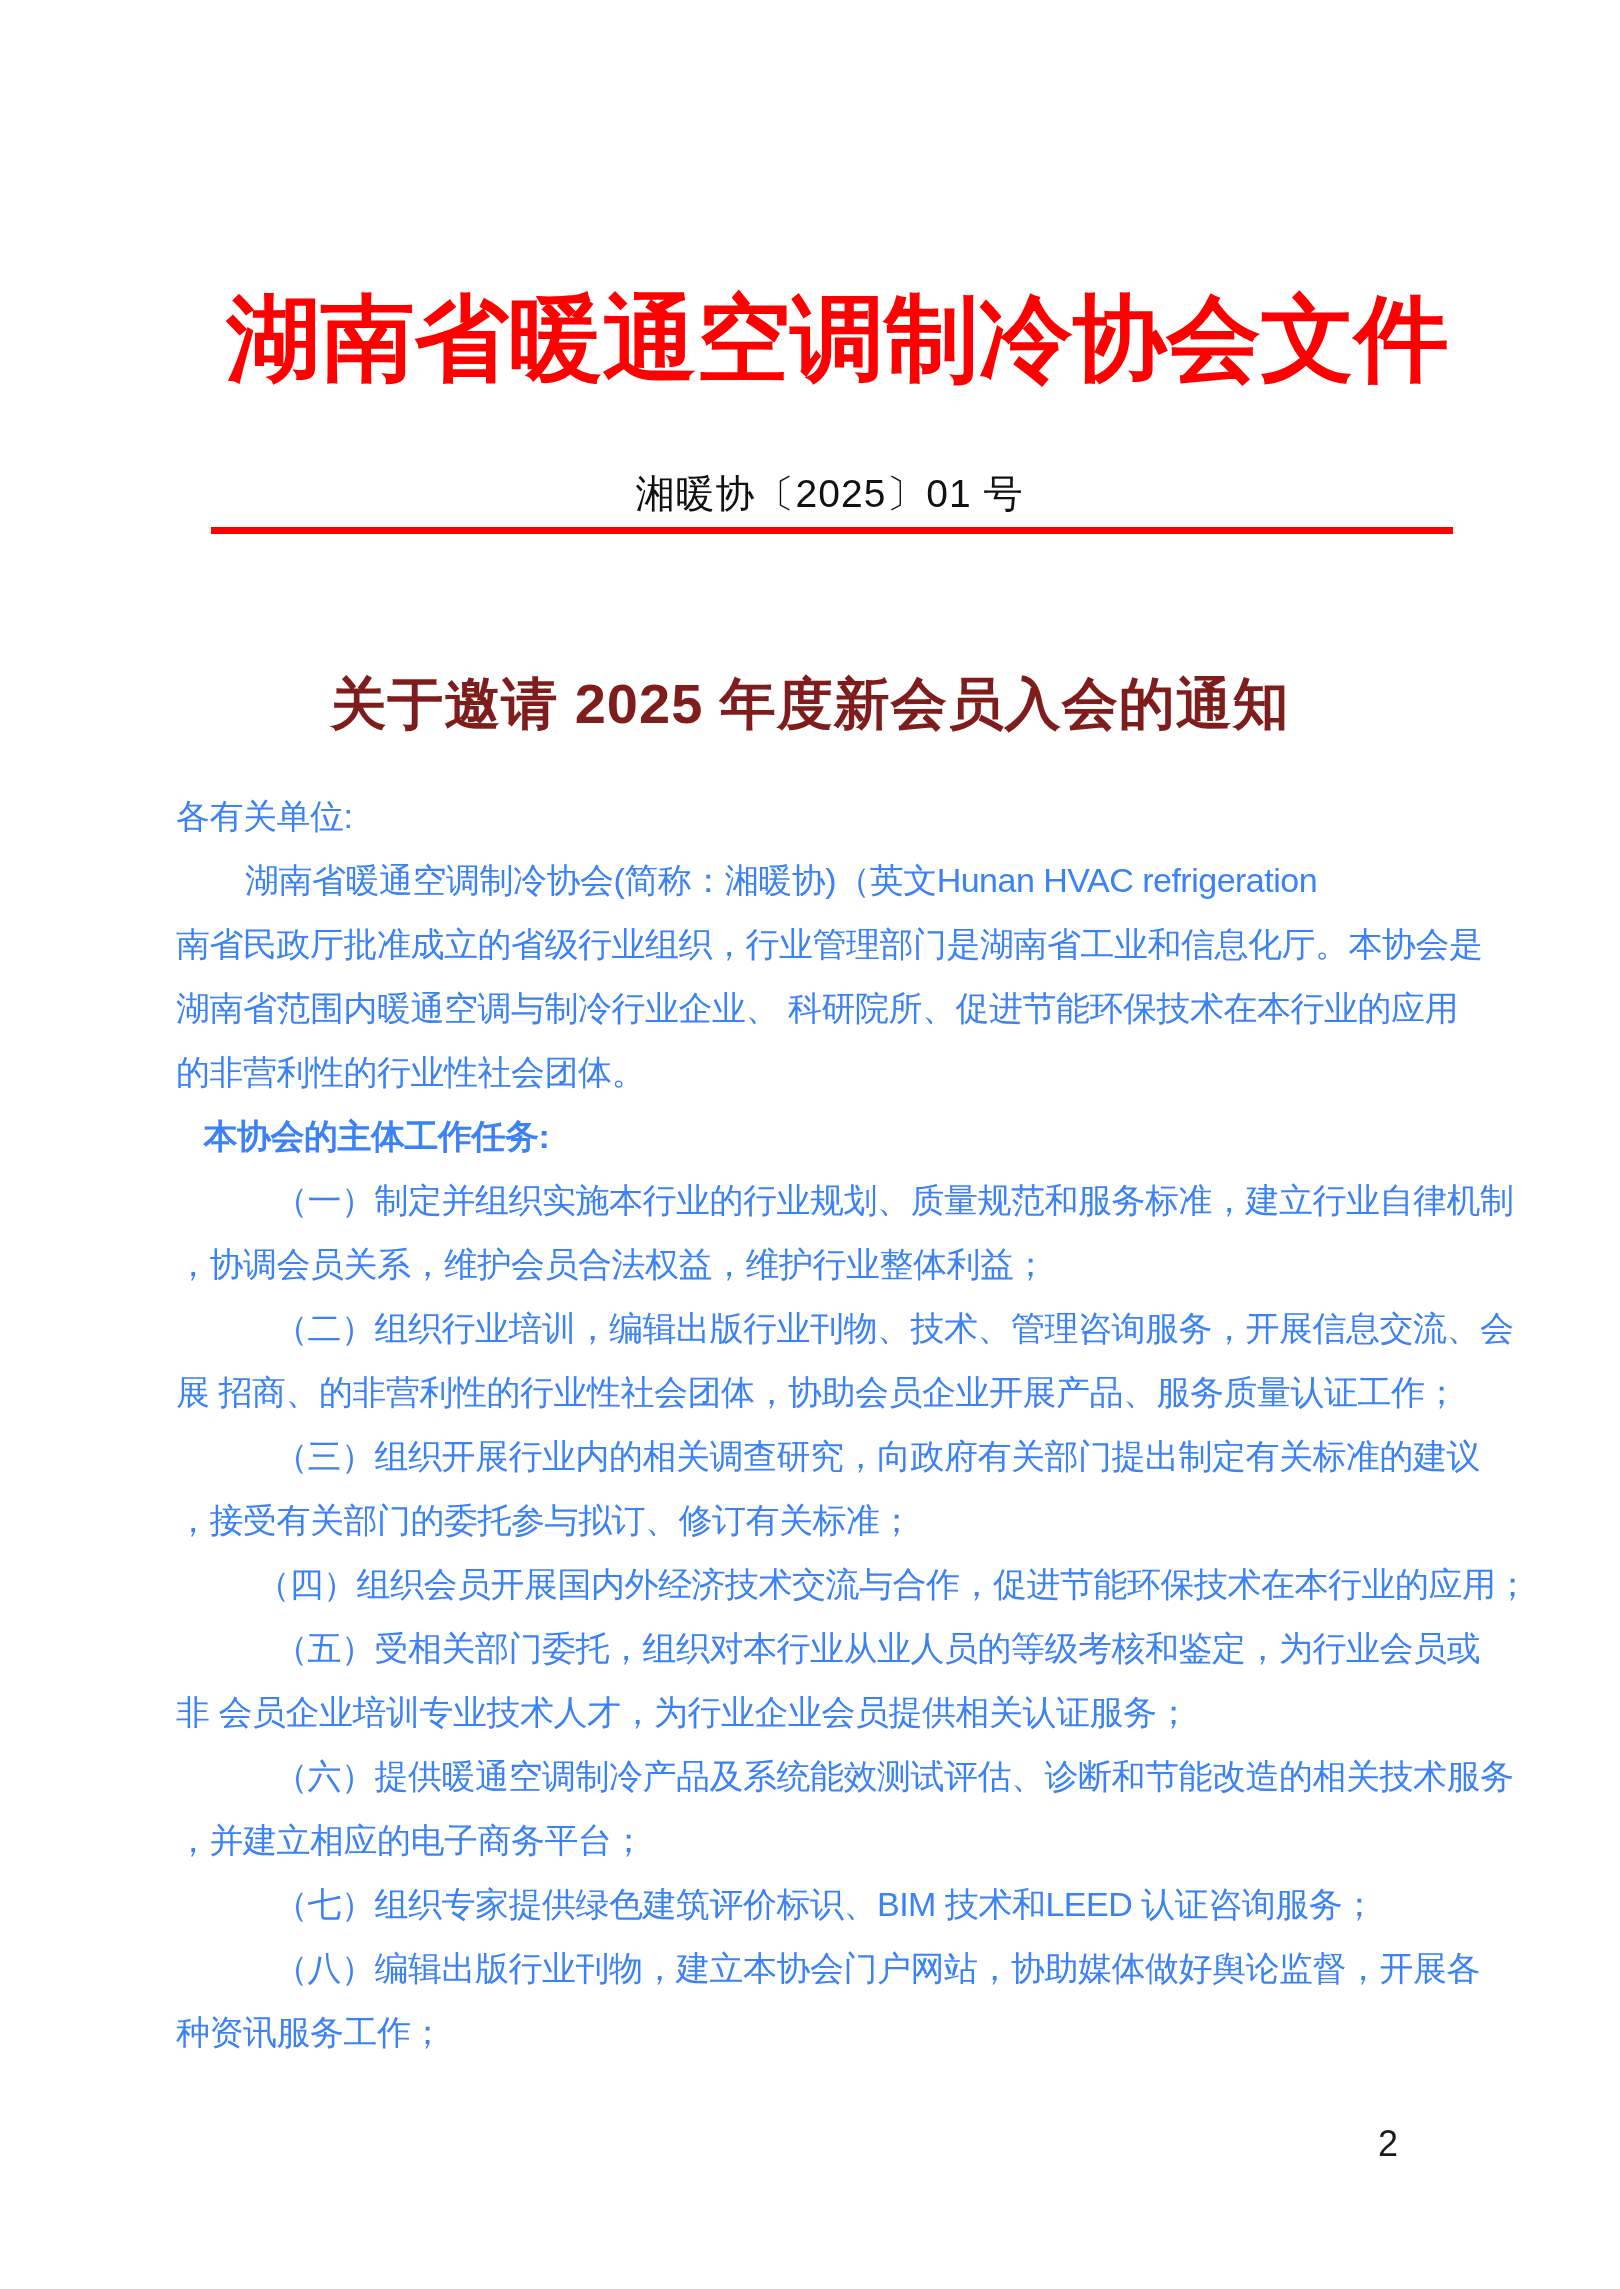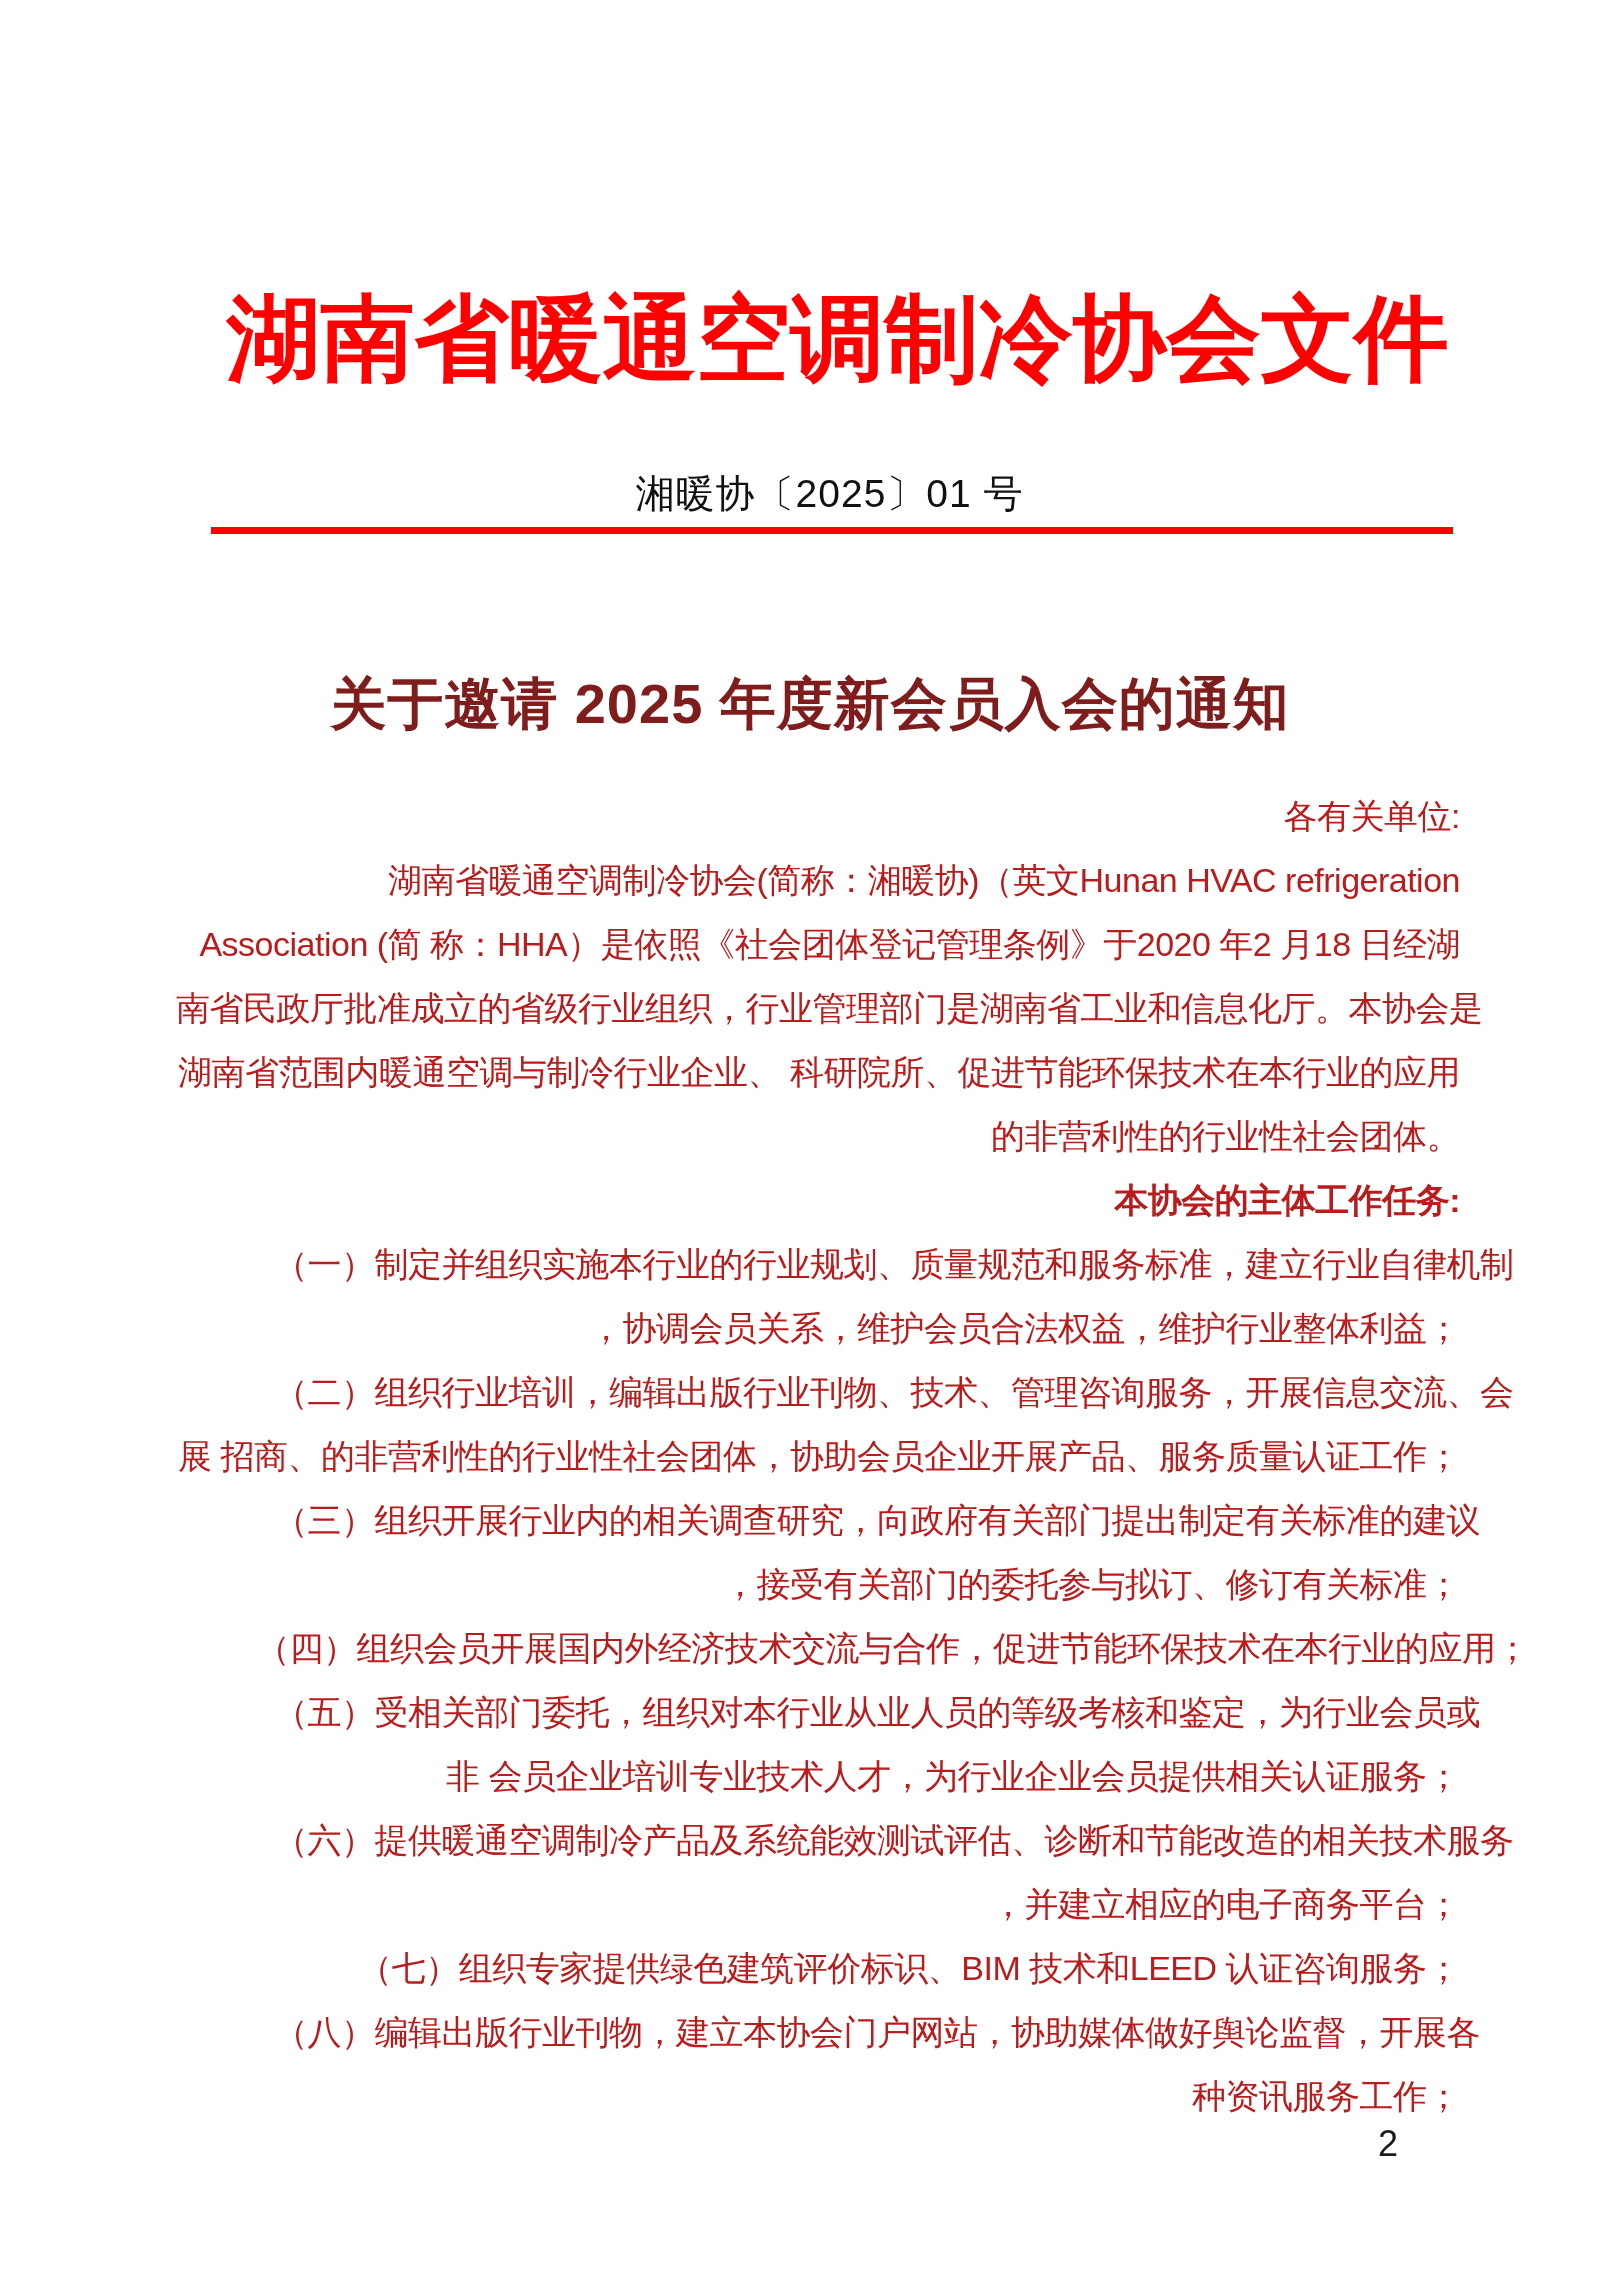--- a/index.html
+++ b/index.html
@@ -31,21 +31,21 @@
     text-align:center;
     font-size:56px;font-weight:bold;
     letter-spacing:1px;white-space:nowrap;
   }
   .body-lines{
     position:absolute;top:784px;left:176px;width:1284px;
   }
   .line{
     height:64px;line-height:64px;
     font-size:34px;letter-spacing:-0.5px;
-    color:#b91c1c;white-space:nowrap;text-align:right;
+    color:#3b82f6;white-space:nowrap;
   }
   .line.flush{padding-left:0px;}
   .line.first{padding-left:69px;}
   .line.para{padding-left:98px;}
   .line.small{padding-left:80px;}
   .line.task{padding-left:27.4px;font-weight:bold;}
   .pagenum{
     position:absolute;top:2123px;left:1378px;
     font-size:36px;color:#1a1a1a;
   }
@@ -54,21 +54,20 @@
 <body>
 
 <div class="page">
   <div class="masthead" style="color: rgb(255, 0, 0);">湖南省暖通空调制冷协会文件</div>
   <div class="docnum">湘暖协〔2025〕01 号</div>
   <div class="rule" style="background: rgb(255, 0, 0);"></div>
   <div class="notice-title" style="color: #7f1d1d;">关于邀请 2025 年度新会员入会的通知</div>
   <div class="body-lines" style="color: rgb(34, 34, 34);">
       <div class="line flush">各有关单位:</div>
       <div class="line first">湖南省暖通空调制冷协会(简称：湘暖协)（英文Hunan HVAC refrigeration</div>
-      <div class="line flush">Association (简 称：HHA）是依照《社会团体登记管理条例》于2020 年2 月18 日经湖</div>
       <div class="line flush">南省民政厅批准成立的省级行业组织，行业管理部门是湖南省工业和信息化厅。本协会是</div>
       <div class="line flush">湖南省范围内暖通空调与制冷行业企业、 科研院所、促进节能环保技术在本行业的应用</div>
       <div class="line flush">的非营利性的行业性社会团体。</div>
       <div class="line task" style="font-weight: bold;">本协会的主体工作任务:</div>
       <div class="line para">（一）制定并组织实施本行业的行业规划、质量规范和服务标准，建立行业自律机制</div>
       <div class="line flush">，协调会员关系，维护会员合法权益，维护行业整体利益；</div>
       <div class="line para">（二）组织行业培训，编辑出版行业刊物、技术、管理咨询服务，开展信息交流、会</div>
       <div class="line flush">展 招商、的非营利性的行业性社会团体，协助会员企业开展产品、服务质量认证工作；</div>
       <div class="line para">（三）组织开展行业内的相关调查研究，向政府有关部门提出制定有关标准的建议</div>
       <div class="line flush">，接受有关部门的委托参与拟订、修订有关标准；</div>

